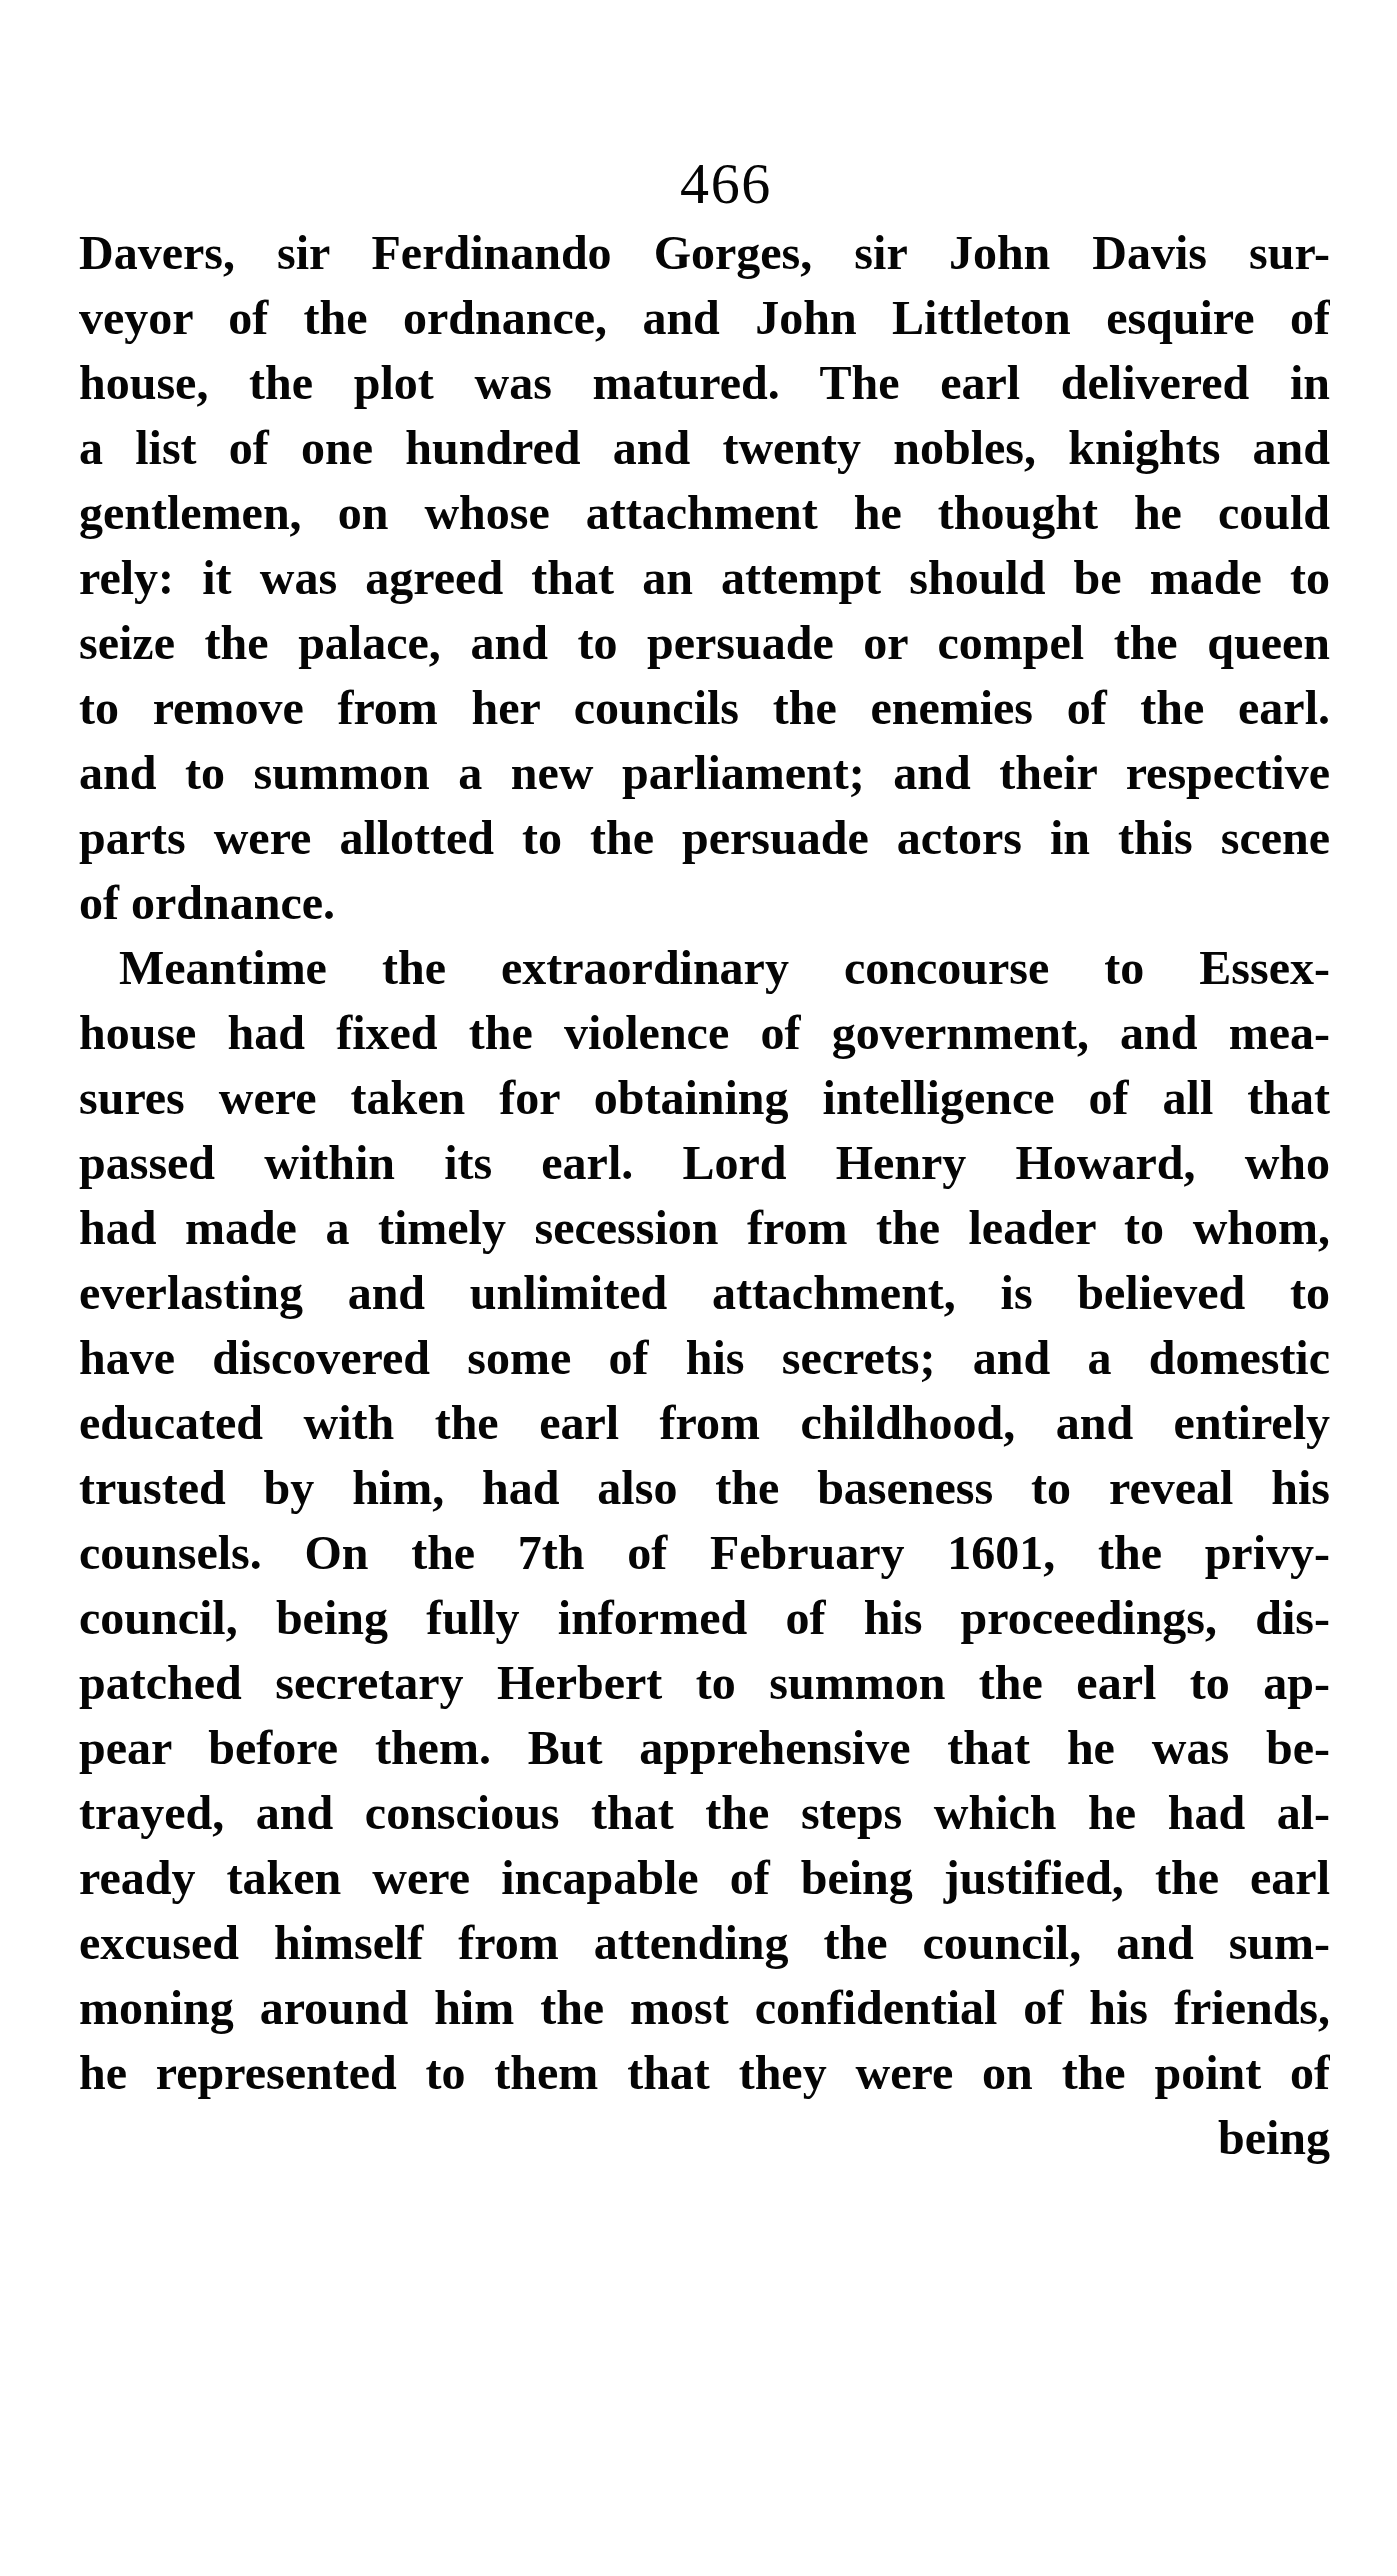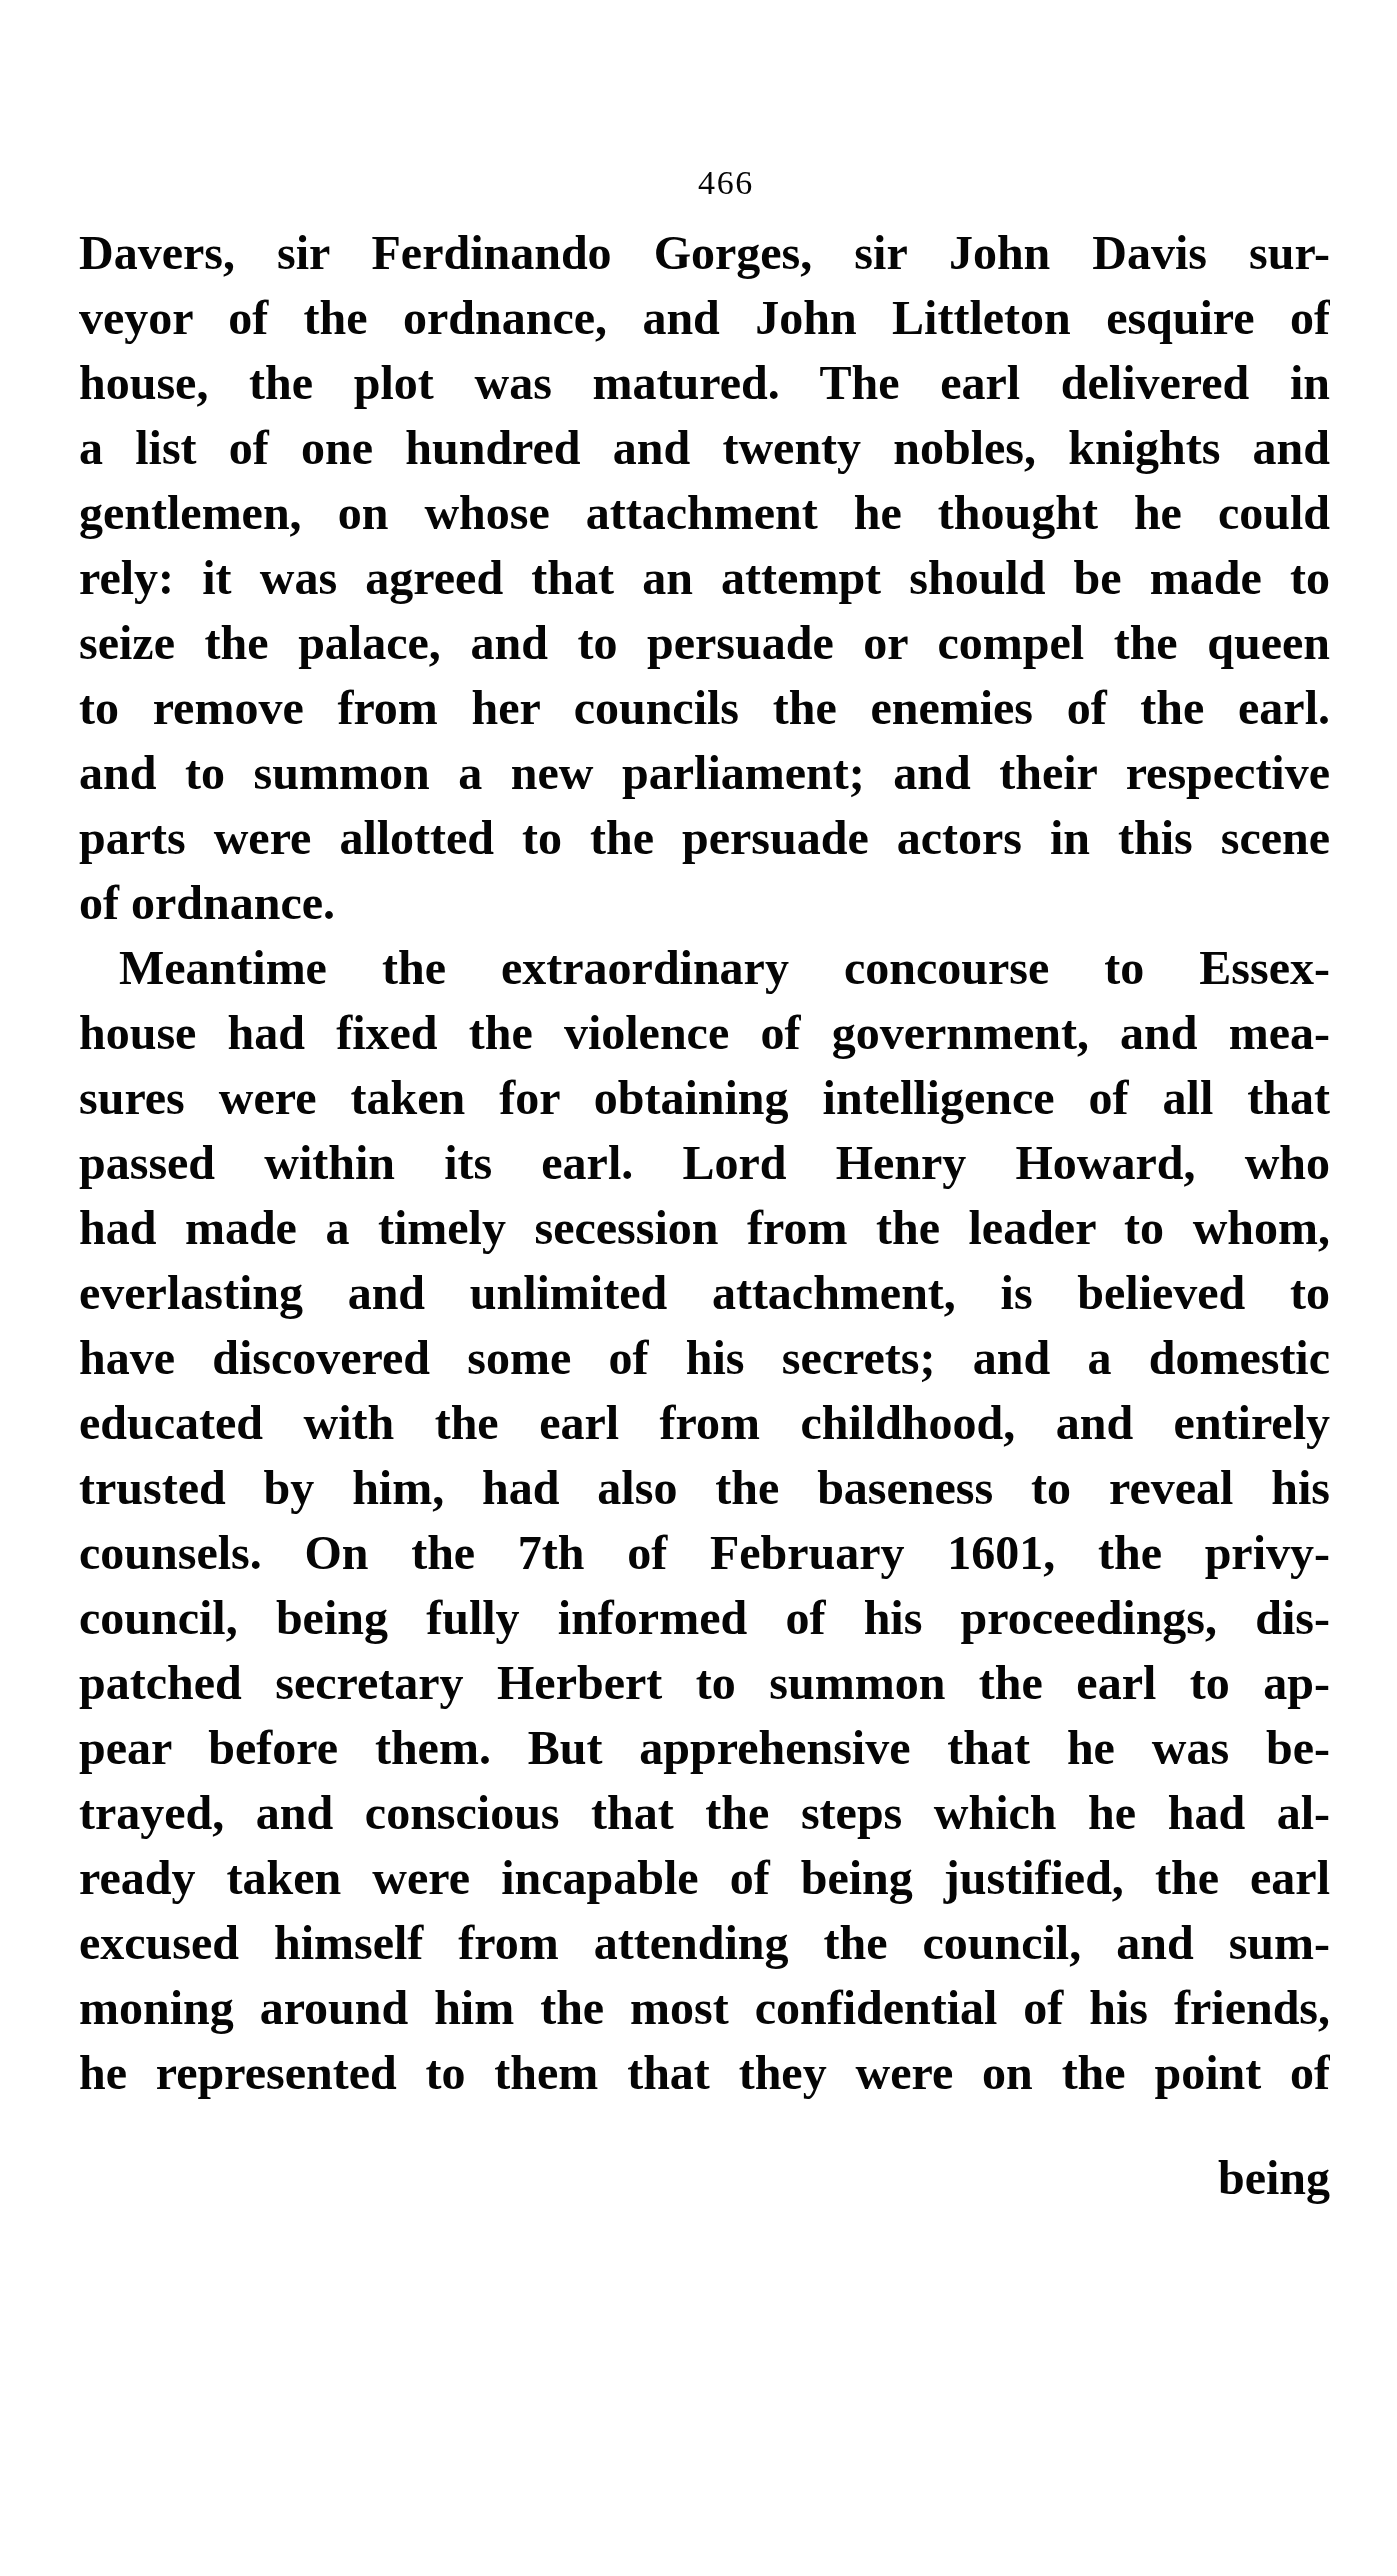--- a/index.html
+++ b/index.html
@@ -18,23 +18,22 @@
   .page {
     position: absolute;
     inset: 0;
     background: #ffffff;
   }
   .page-number {
     position: absolute;
     top: 150px;
     left: 726px;
     transform: translateX(-50%);
-    font-size: 34px;
+    font-size: 58px;
     letter-spacing: 1.6px;
-    margin-top: 14px;
   }
   .text-block {
     position: absolute;
     top: 220px;
     left: 79px;
     width: 1251px;
     font-weight: bold;
   }
   .line {
     height: 65px;
@@ -50,21 +49,20 @@
     width: 100%;
   }
   .line.indent {
     text-indent: 40px;
   }
   .line.end {
     text-align: left;
   }
   .line.catch {
     text-align: right;
-    margin-top: 40px;
   }
 </style>
 </head>
 <body>
 
 <div class="page">
 
   <div class="page-number">466</div>
 
   <div class="text-block">

